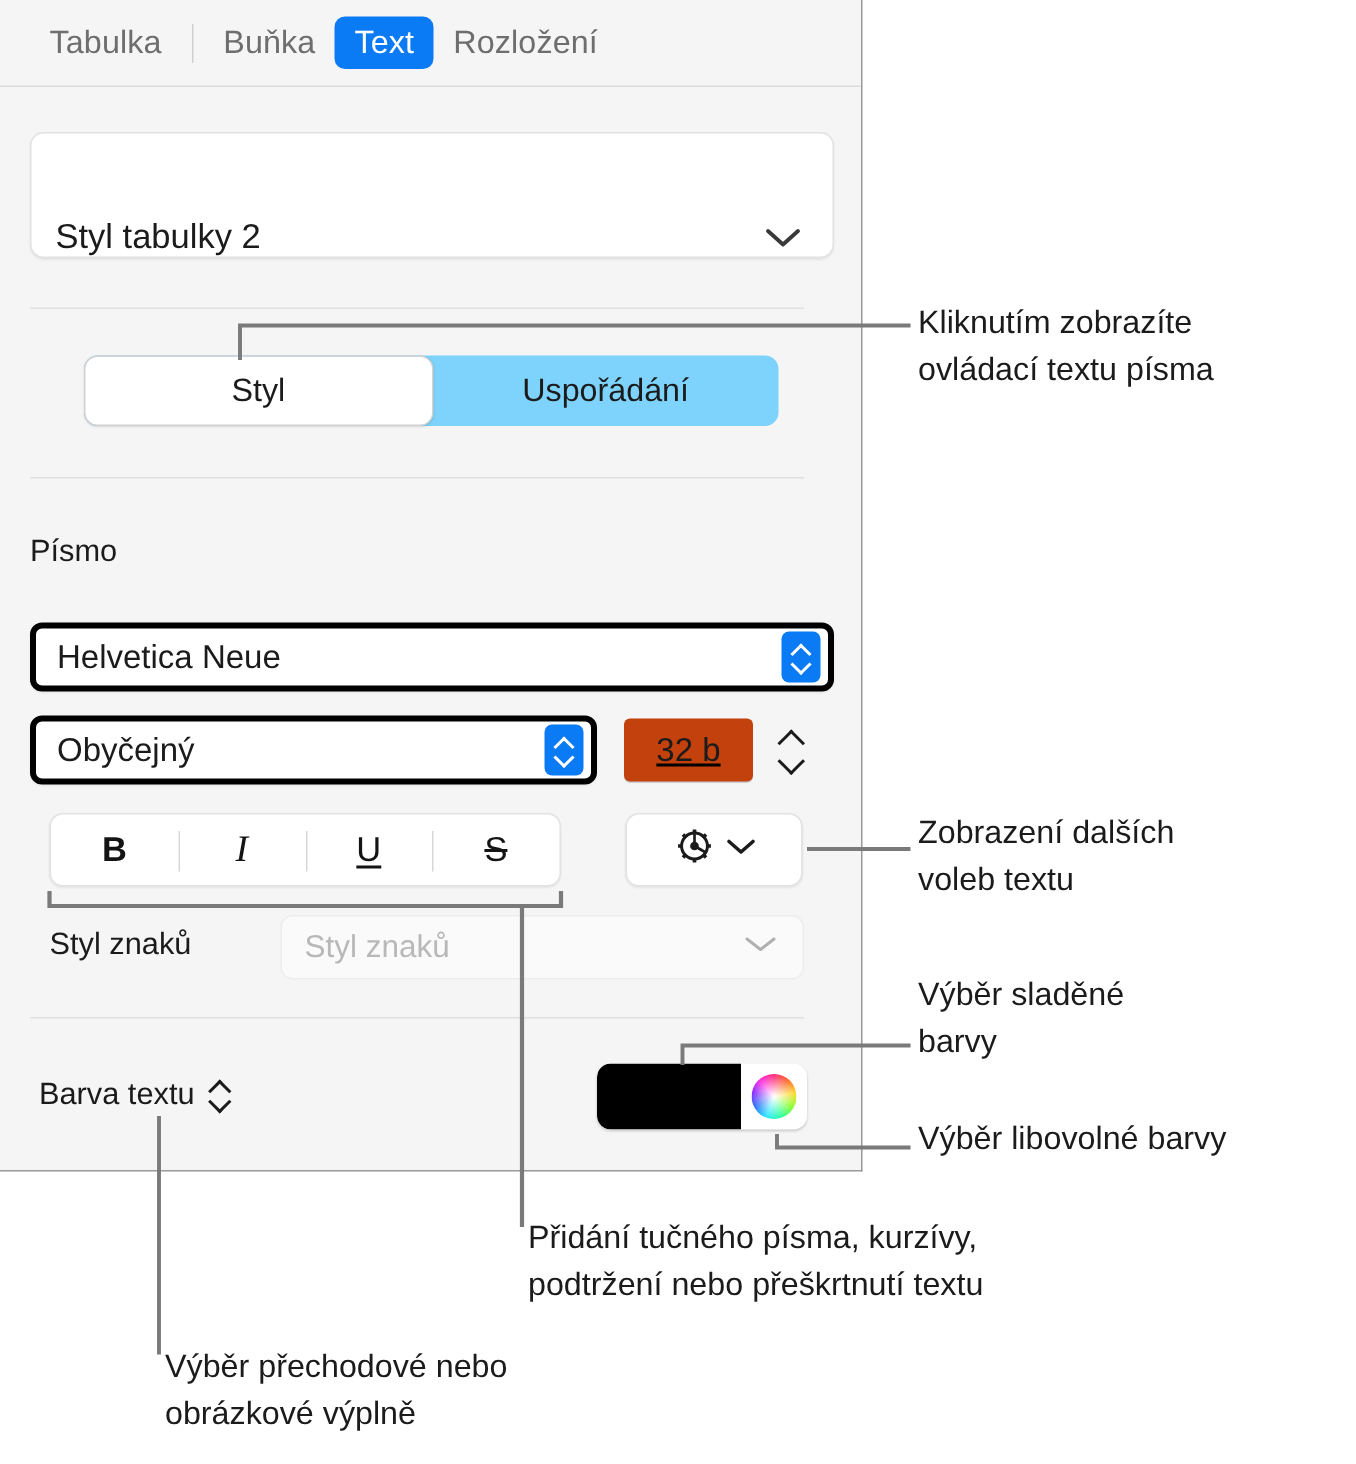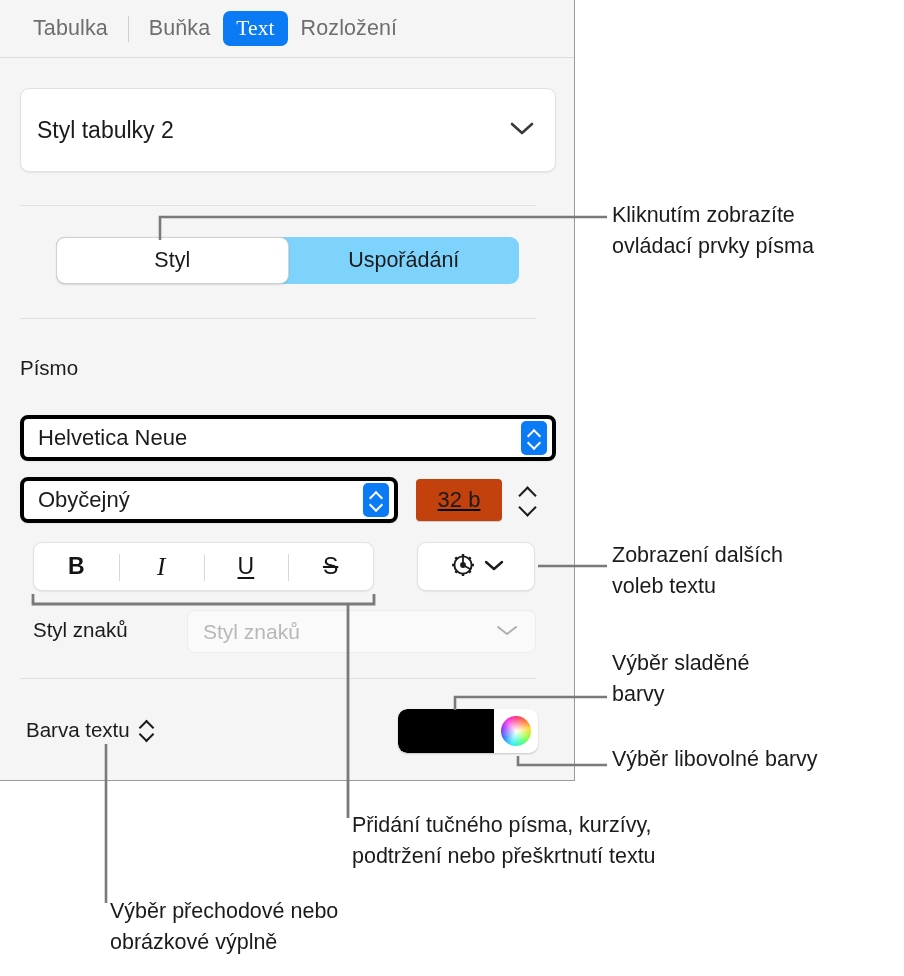--- a/index.html
+++ b/index.html
@@ -44,41 +44,40 @@
     font-size: 21.5px;
     color: #6e6e6e;
     padding: 5px 13px;
     border-radius: 7px;
     white-space: nowrap;
     letter-spacing: .1px;
   }
   .tab.active {
     background: #0b7bf5;
     color: #ffffff;
-    font-family: Liberation Serif, serif;
   }
   .tabsep {
     width: 1px;
     height: 26px;
     background: #cfcfcf;
     margin: 0 7px;
   }
 
   
   #style-popup {
     position: absolute;
     left: 20px; top: 88px;
     width: 536px; height: 84px;
     background: #ffffff;
     border: 1px solid #e2e2e2;
     border-radius: 9px;
     box-shadow: 0 1px 1.5px rgba(0,0,0,.07);
     box-sizing: border-box;
     display: flex;
-    align-items: center;
+    align-items: flex-end;
     justify-content: space-between;
     padding: 0 20px 0 16px;
   }
   #style-popup .label {
     font-size: 23px;
     color: #1b1b1b;
   }
 
   .divider {
     position: absolute;
@@ -487,21 +486,21 @@
     <path d="M518 756 L518 765 L607 765"></path>
 
     <path d="M33 594 L33 604 L374 604 L374 594" stroke-width="2.8"></path>
     <path d="M348 604 L348 818" stroke-width="2.8"></path>
 
     <path d="M106 744 L106 903"></path>
   </g>
 </svg>
 
 <div class="calloutText" id="co-styl-text">Kliknutím zobrazíte
-ovládací prvky písma</div>
+ovládací textu písma</div>
 <div class="calloutText" id="co-gear-text">Zobrazení dalších
 voleb textu</div>
 <div class="calloutText" id="co-match-text">Výběr sladěné
 barvy</div>
 <div class="calloutText" id="co-any-text">Výběr libovolné barvy</div>
 <div class="calloutText" id="co-bius-text">Přidání tučného písma, kurzívy,
 podtržení nebo přeškrtnutí textu</div>
 <div class="calloutText" id="co-fill-text">Výběr přechodové nebo
 obrázkové výplně</div>
 

